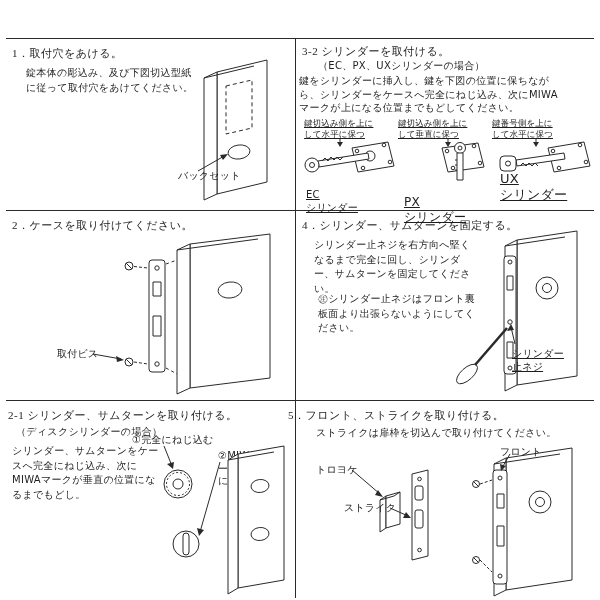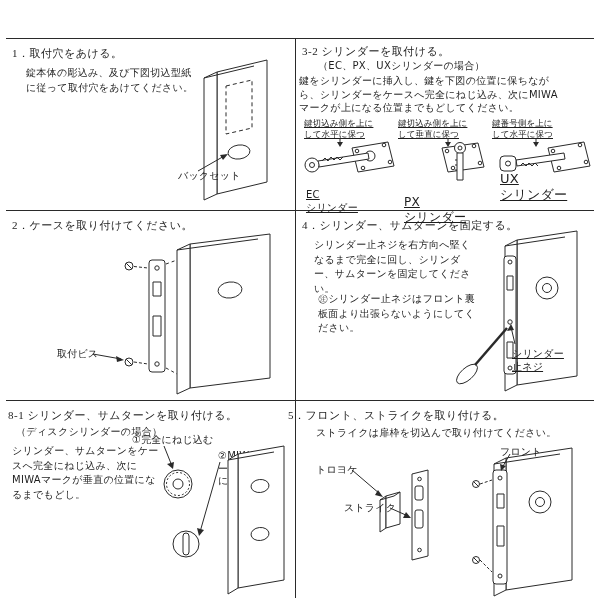--- a/index.html
+++ b/index.html
@@ -153,21 +153,21 @@
         <circle cx="92" cy="62" r="4.5"></circle>
       <ellipse cx="12" cy="148" rx="13" ry="6" transform="rotate(-42 12 148)" fill="#ffffff"></ellipse>
       <line x1="20" y1="139" x2="52" y2="102" stroke-width="2.5"></line>
       <line x1="60" y1="118" x2="56" y2="101"></line>
       <polygon points="56,98 52,105 59,104" fill="#2a2a2a" stroke="none"></polygon>
     </g>
   </svg>
   <div class="small preline" style="left:512px;top:348px">シリンダー
 止ネジ</div>
 
-  <div class="title" style="left:8px;top:408px">8-1 シリンダー、サムターンを取り付ける。</div>
+  <div class="title" style="left:8px;top:408px">2-1 シリンダー、サムターンを取り付ける。</div>
   <div class="body" style="left:16px;top:425px">（ディスクシリンダーの場合）</div>
   <div class="small" style="left:132px;top:434px">①完全にねじ込む</div>
   <div class="small" style="left:218px;top:450px;width:56px">②MIWAマークを垂直にする</div>
   <div class="body" style="left:12px;top:444px;width:148px">シリンダー、サムターンをケースへ完全にねじ込み、次にMIWAマークが垂直の位置になるまでもどし。</div>
   <svg style="left:158px;top:444px" width="134" height="152" viewBox="0 0 134 152">
     <g stroke="#2a2a2a" stroke-width="1" fill="none">
       <polygon points="80,10 126,2 126,136 80,144" fill="#ffffff"></polygon>
       <polygon points="70,16 80,10 80,144 70,150" fill="#ffffff"></polygon>
       <line x1="70" y1="16" x2="116" y2="8"></line>
       <ellipse cx="102" cy="42" rx="9" ry="6.5" transform="rotate(-6 102 42)"></ellipse>

